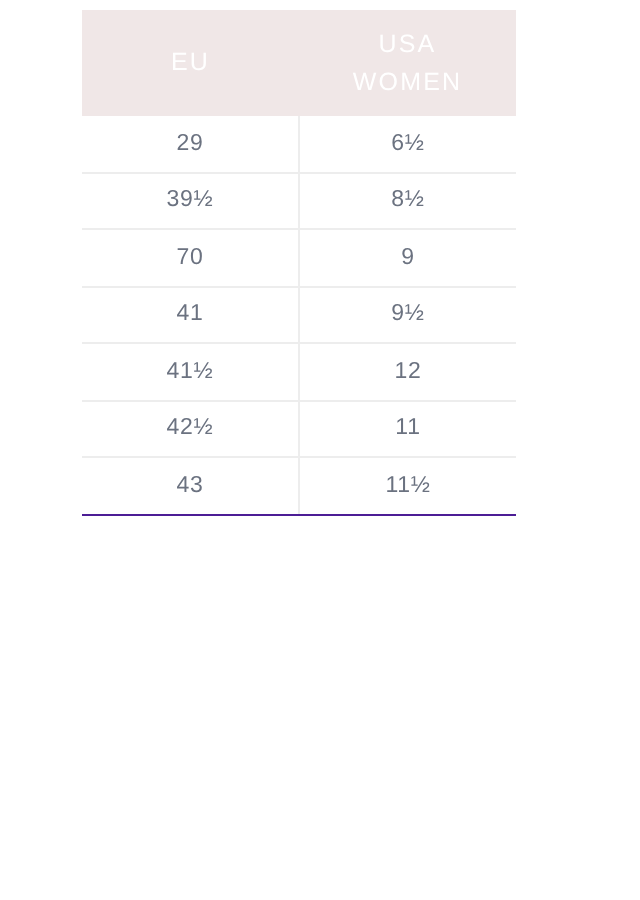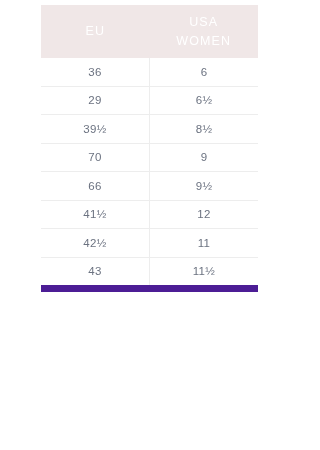--- a/index.html
+++ b/index.html
@@ -56,21 +56,21 @@
     color: #6b7280;
     font-size: 11.5px;
     letter-spacing: 0.35px;
     border-bottom: 1px solid #ededed;
     border-right: 1px solid #ededed;
   }
   .size-table td:last-child {
     border-right: none;
   }
   .size-table tbody tr:last-child td {
-    border-bottom: 7px solid #4c1d95;
+    border-bottom: 1px solid #4c1d95;
   }
 </style>
 </head>
 <body>
 
 <div class="page">
   <table class="size-table">
     <colgroup>
       <col>
       <col>
@@ -81,37 +81,33 @@
           <span class="hdr-line">EU</span>
         </th>
         <th>
           <span class="hdr-line">USA</span>
           <span class="hdr-line">WOMEN</span>
         </th>
       </tr>
     </thead>
     <tbody>
       <tr>
-        <td>36</td>
-        <td>6</td>
-      </tr>
-      <tr>
         <td>29</td>
         <td>6½</td>
       </tr>
       <tr>
         <td>39½</td>
         <td>8½</td>
       </tr>
       <tr>
         <td>70</td>
         <td>9</td>
       </tr>
       <tr>
-        <td>66</td>
+        <td>41</td>
         <td>9½</td>
       </tr>
       <tr>
         <td>41½</td>
         <td>12</td>
       </tr>
       <tr>
         <td>42½</td>
         <td>11</td>
       </tr>

